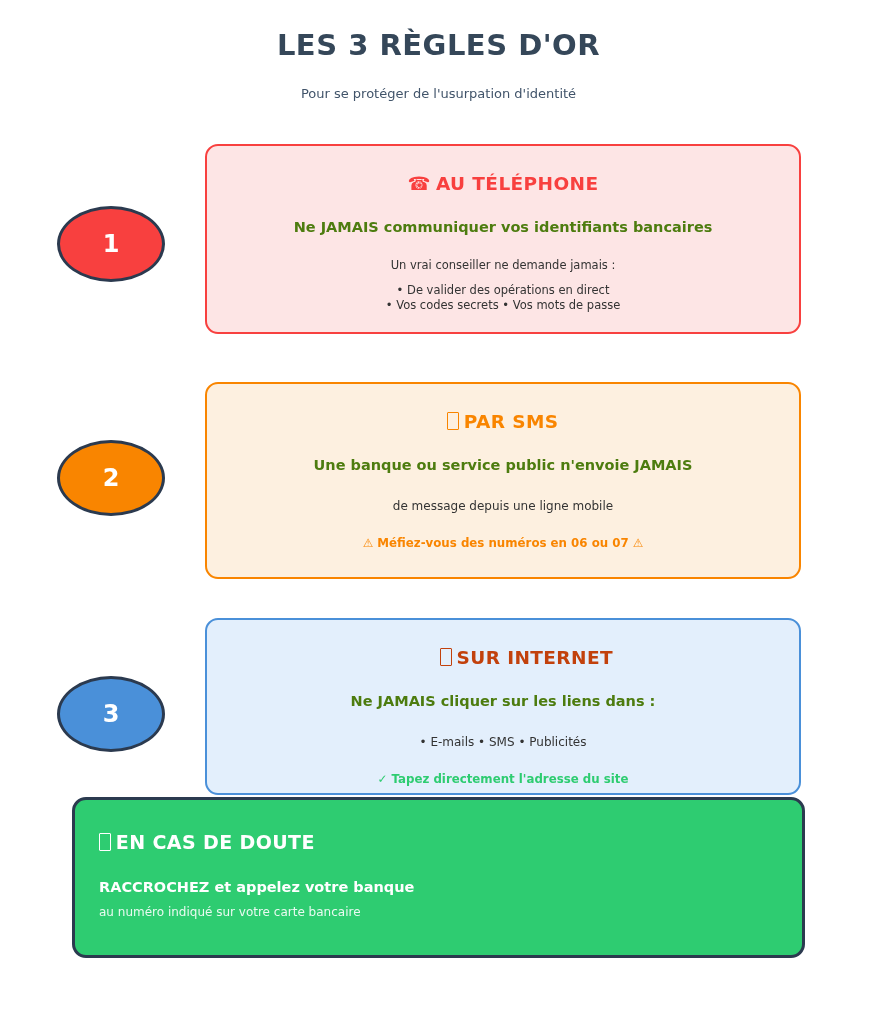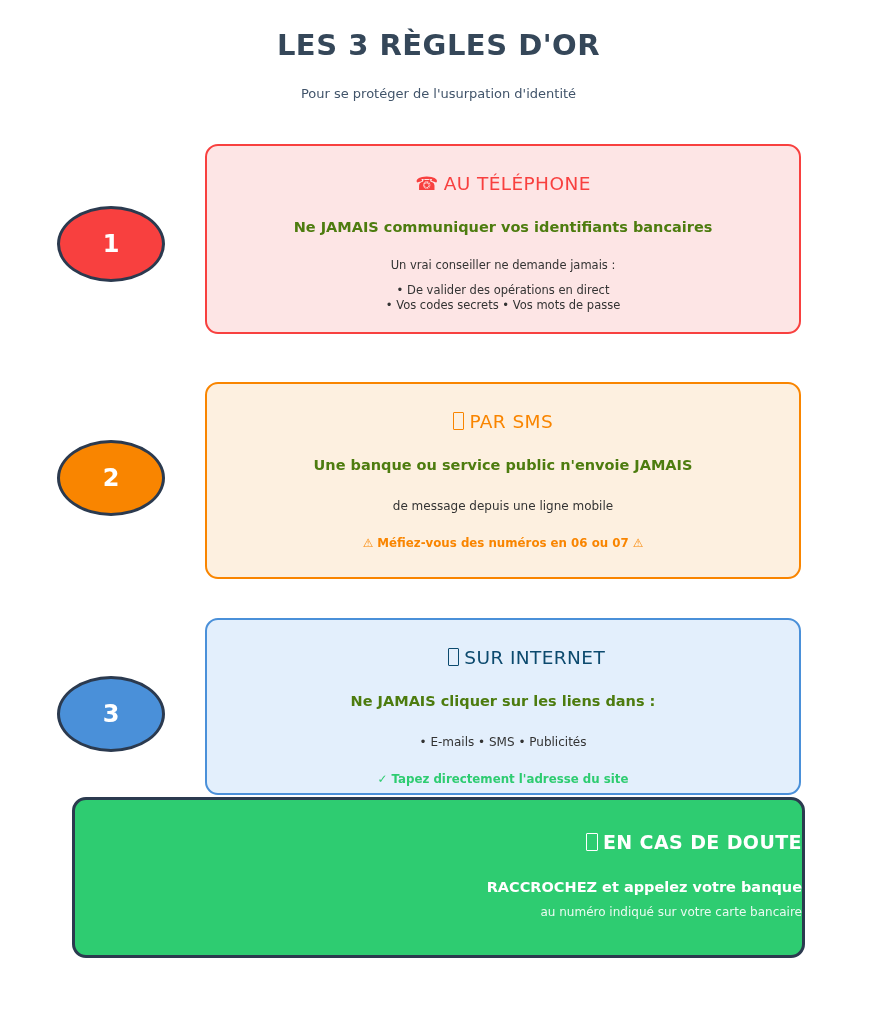--- a/index.html
+++ b/index.html
@@ -69,26 +69,26 @@
     border-radius: 13px;
     text-align: center;
     padding-top: 27px;
   }
   .card-1 { height: 190px; background: #fde5e5; border: 2px solid #f8403f; }
   .card-2 { height: 197px; background: #fdf0e0; border: 2px solid #f98500; }
   .card-3 { height: 177px; background: #e3effc; border: 2px solid #4a90d9; }
 
   .card-header {
     font-size: 18.5px;
-    font-weight: normal;
+    font-weight: bold;
     letter-spacing: 0.4px;
   }
   .card-1 .card-header { color: #f8403f; }
   .card-2 .card-header { color: #f98500; }
-  .card-3 .card-header { color: #0c4a6e; margin-left: 47px; }
+  .card-3 .card-header { color: #c2410c; margin-left: 47px; }
 
   .card-icon { margin-right: 5px; }
 
   .card-main {
     margin-top: 25px;
     font-size: 14.5px;
     font-weight: bold;
     color: #4d7c0f;
   }
 
@@ -114,21 +114,21 @@
   
   .footer-banner {
     position: absolute;
     left: 72px;
     top: 797px;
     width: 733px;
     height: 161px;
     background: #2ecc71;
     border: 3px solid #2b3a4f;
     border-radius: 14px;
-    text-align: right;
+    text-align: left;
     padding-top: 31px;
     z-index: 5;
     padding-left: 24px;
   }
 
   .footer-header {
     font-size: 19px;
     font-weight: bold;
     color: #ffffff;
     letter-spacing: 0.4px;

